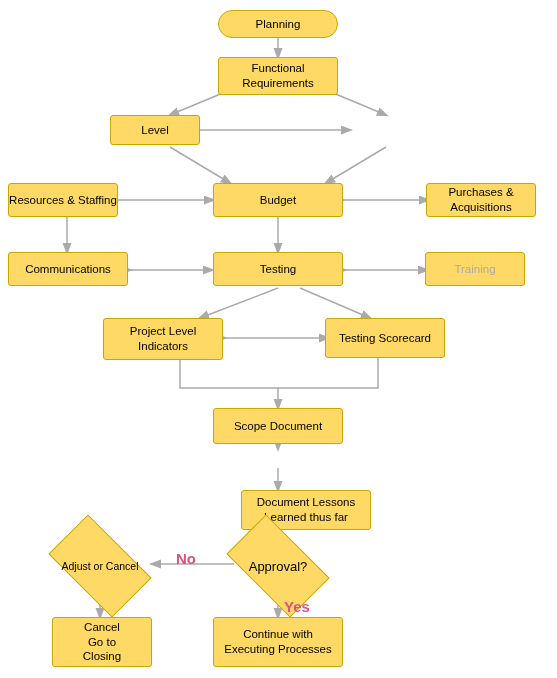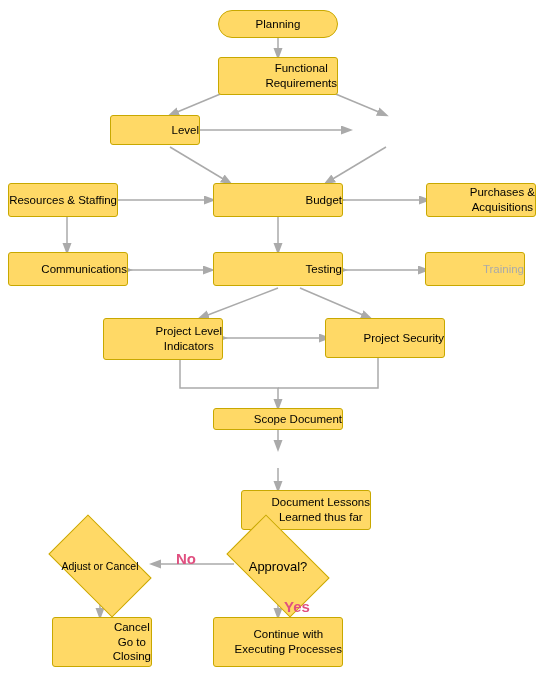--- a/index.html
+++ b/index.html
@@ -30,21 +30,20 @@
     }
     .rounded {
       background: #FFD966;
       border: 1.5px solid #c8a800;
       border-radius: 20px;
     }
     .rect {
       background: #FFD966;
       border: 1.5px solid #c8a800;
       border-radius: 3px;
-      justify-content: flex-end;
     }
     .diamond-wrap {
       position: absolute;
       display: flex;
       align-items: center;
       justify-content: center;
     }
     .diamond {
       width: 90px;
       height: 56px;
@@ -177,24 +176,24 @@
   <div class="node rect" style="left:425px; top:252px; width:100px; height:34px;">
     <span class="gray-text">Training</span>
   </div>
 
   <div class="node rect" style="left:103px; top:318px; width:120px; height:42px;">
     <span style="white-space:pre-line;">Project Level
 Indicators</span>
   </div>
 
   <div class="node rect" style="left:325px; top:318px; width:120px; height:40px;">
-    <span>Project Security</span>
-  </div>
-
-  <div class="node rect" style="left:213px; top:408px; width:130px; height:22px;">
+    <span>Testing Scorecard</span>
+  </div>
+
+  <div class="node rect" style="left:213px; top:408px; width:130px; height:36px;">
     <span>Scope Document</span>
   </div>
 
 
   <div class="node rect" style="left:213px; top:490px; width:130px; height:40px;margin-left:28px;">
     <span style="white-space:pre-line;">Document Lessons
 Learned thus far</span>
   </div>
 
   <div class="diamond-wrap" style="left:228px; top:536px; width:100px; height:60px;">

